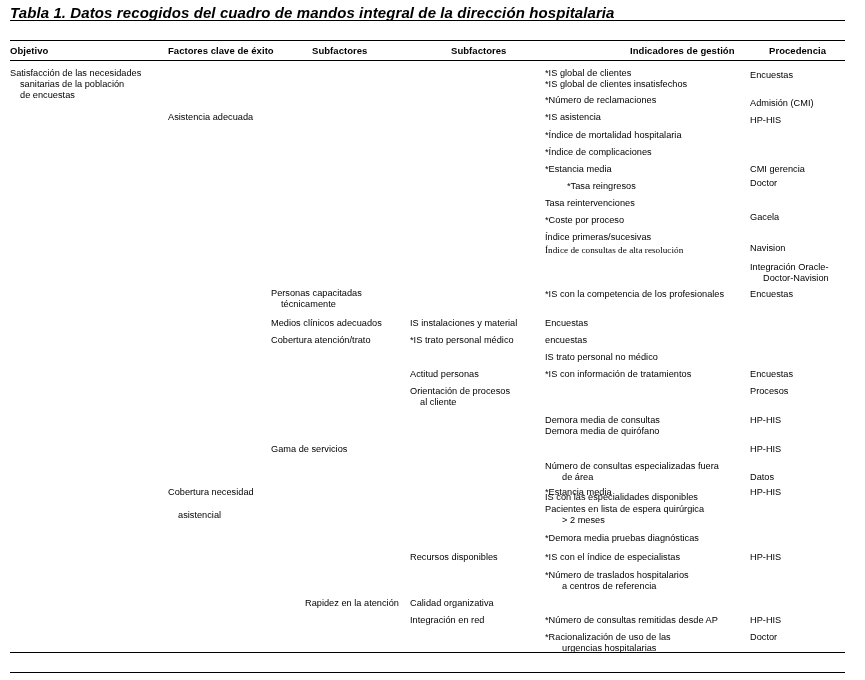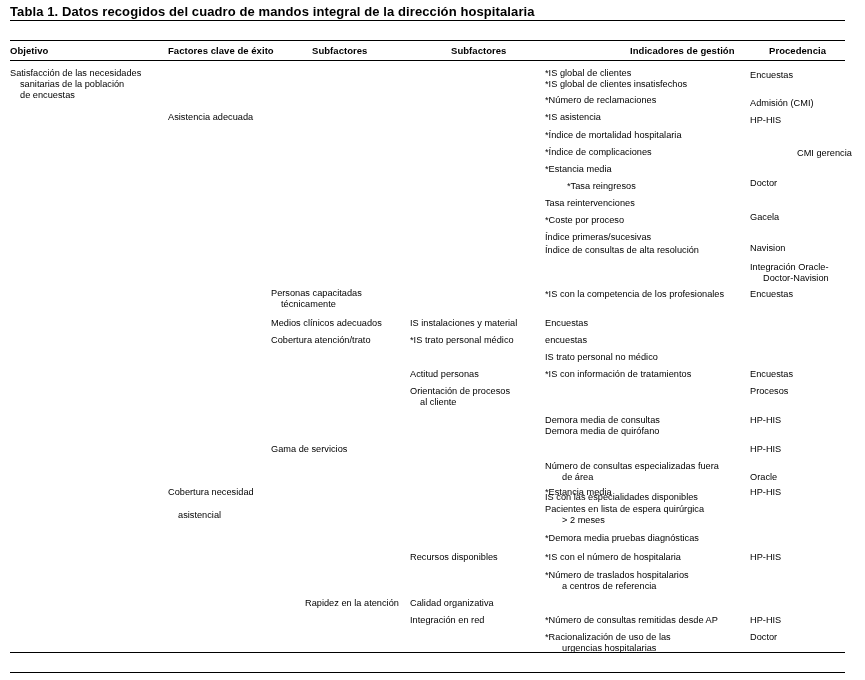--- a/index.html
+++ b/index.html
@@ -23,24 +23,25 @@
     left: 10px;
     width: 835px;
     height: 0;
     border-top: 1px solid #000;
   }
 
   .caption {
     position: absolute;
     left: 10px;
     top: 4px;
-    font-size: 13px;
+    font-size: 15px;
     font-weight: bold;
     letter-spacing: 0.1px;
     white-space: nowrap;
+    font-style: italic;
   }
 
   .colhead {
     position: absolute;
     font-size: 9.5px;
     font-weight: bold;
     white-space: nowrap;
     letter-spacing: 0.05px;
   }
 
@@ -116,58 +117,58 @@
       <div class="cell" style="left: 545px; top: 79px;">*IS global de clientes insatisfechos</div>
       <div class="cell" style="left: 545px; top: 95px;">*Número de reclamaciones</div>
       <div class="cell" style="left: 545px; top: 112px;">*IS asistencia</div>
       <div class="cell" style="left: 545px; top: 130px;">*Índice de mortalidad hospitalaria</div>
       <div class="cell" style="left: 545px; top: 147px;">*Índice de complicaciones</div>
       <div class="cell" style="left: 545px; top: 164px;">*Estancia media</div>
       <div class="cell" style="left: 567px; top: 181px;">*Tasa reingresos</div>
       <div class="cell" style="left: 545px; top: 198px;">Tasa reintervenciones</div>
       <div class="cell" style="left: 545px; top: 215px;">*Coste por proceso</div>
       <div class="cell" style="left: 545px; top: 232px;">Índice primeras/sucesivas</div>
-      <div class="cell" style="left: 545px; top: 245px;">Índice de consultas de alta resolución</div>
+      <div class="cell" style="left: 545px; top: 245px; font-family: Liberation Serif, serif;">Índice de consultas de alta resolución</div>
       <div class="cell" style="left: 545px; top: 289px;">*IS con la competencia de los profesionales</div>
       <div class="cell" style="left: 545px; top: 318px;">Encuestas</div>
       <div class="cell" style="left: 545px; top: 335px;">encuestas</div>
       <div class="cell" style="left: 545px; top: 352px;">IS trato personal no médico</div>
       <div class="cell" style="left: 545px; top: 369px;">*IS con información de tratamientos</div>
       <div class="cell" style="left: 545px; top: 415px;">Demora media de consultas</div>
       <div class="cell" style="left: 545px; top: 426px;">Demora media de quirófano</div>
       <div class="cell" style="left: 545px; top: 444px; margin-top: 48px;">IS con las especialidades disponibles</div>
       <div class="cell" style="left: 545px; top: 461px;">Número de consultas especializadas fuera</div>
       <div class="cell" style="left: 562px; top: 472px;">de área</div>
       <div class="cell" style="left: 545px; top: 487px;">*Estancia media</div>
       <div class="cell" style="left: 545px; top: 504px;">Pacientes en lista de espera quirúrgica</div>
       <div class="cell" style="left: 562px; top: 515px;">&gt; 2 meses</div>
       <div class="cell" style="left: 545px; top: 533px;">*Demora media pruebas diagnósticas</div>
-      <div class="cell" style="left: 545px; top: 552px;">*IS con el número de hospitalaria</div>
+      <div class="cell" style="left: 545px; top: 552px;">*IS con el índice de especialistas</div>
       <div class="cell" style="left: 545px; top: 570px;">*Número de traslados hospitalarios</div>
       <div class="cell" style="left: 562px; top: 581px;">a centros de referencia</div>
       <div class="cell" style="left: 545px; top: 615px;">*Número de consultas remitidas desde AP</div>
       <div class="cell" style="left: 545px; top: 632px;">*Racionalización de uso de las</div>
       <div class="cell" style="left: 562px; top: 643px;">urgencias hospitalarias</div>
     </div>
   <div id="col-procedencia">
       <div class="cell" style="left: 750px; top: 70px;">Encuestas</div>
       <div class="cell" style="left: 750px; top: 98px;">Admisión (CMI)</div>
       <div class="cell" style="left: 750px; top: 115px;">HP-HIS</div>
-      <div class="cell" style="left: 750px; top: 148px; margin-left: 47px;">CMI gerencia</div>
+      <div class="cell" style="left: 750px; top: 164px;">CMI gerencia</div>
       <div class="cell" style="left: 750px; top: 178px;">Doctor</div>
       <div class="cell" style="left: 750px; top: 212px;">Gacela</div>
       <div class="cell" style="left: 750px; top: 243px;">Navision</div>
       <div class="cell" style="left: 750px; top: 262px;">Integración Oracle-</div>
       <div class="cell" style="left: 763px; top: 273px;">Doctor-Navision</div>
       <div class="cell" style="left: 750px; top: 289px;">Encuestas</div>
       <div class="cell" style="left: 750px; top: 369px;">Encuestas</div>
       <div class="cell" style="left: 750px; top: 386px;">Procesos</div>
       <div class="cell" style="left: 750px; top: 415px;">HP-HIS</div>
       <div class="cell" style="left: 750px; top: 444px;">HP-HIS</div>
-      <div class="cell" style="left: 750px; top: 472px;">Oracle</div>
+      <div class="cell" style="left: 750px; top: 472px;">Datos</div>
       <div class="cell" style="left: 750px; top: 487px;">HP-HIS</div>
       <div class="cell" style="left: 750px; top: 552px;">HP-HIS</div>
       <div class="cell" style="left: 750px; top: 615px;">HP-HIS</div>
       <div class="cell" style="left: 750px; top: 632px;">Doctor</div>
     </div>
 
 
 </div>
 
 </body></html>

